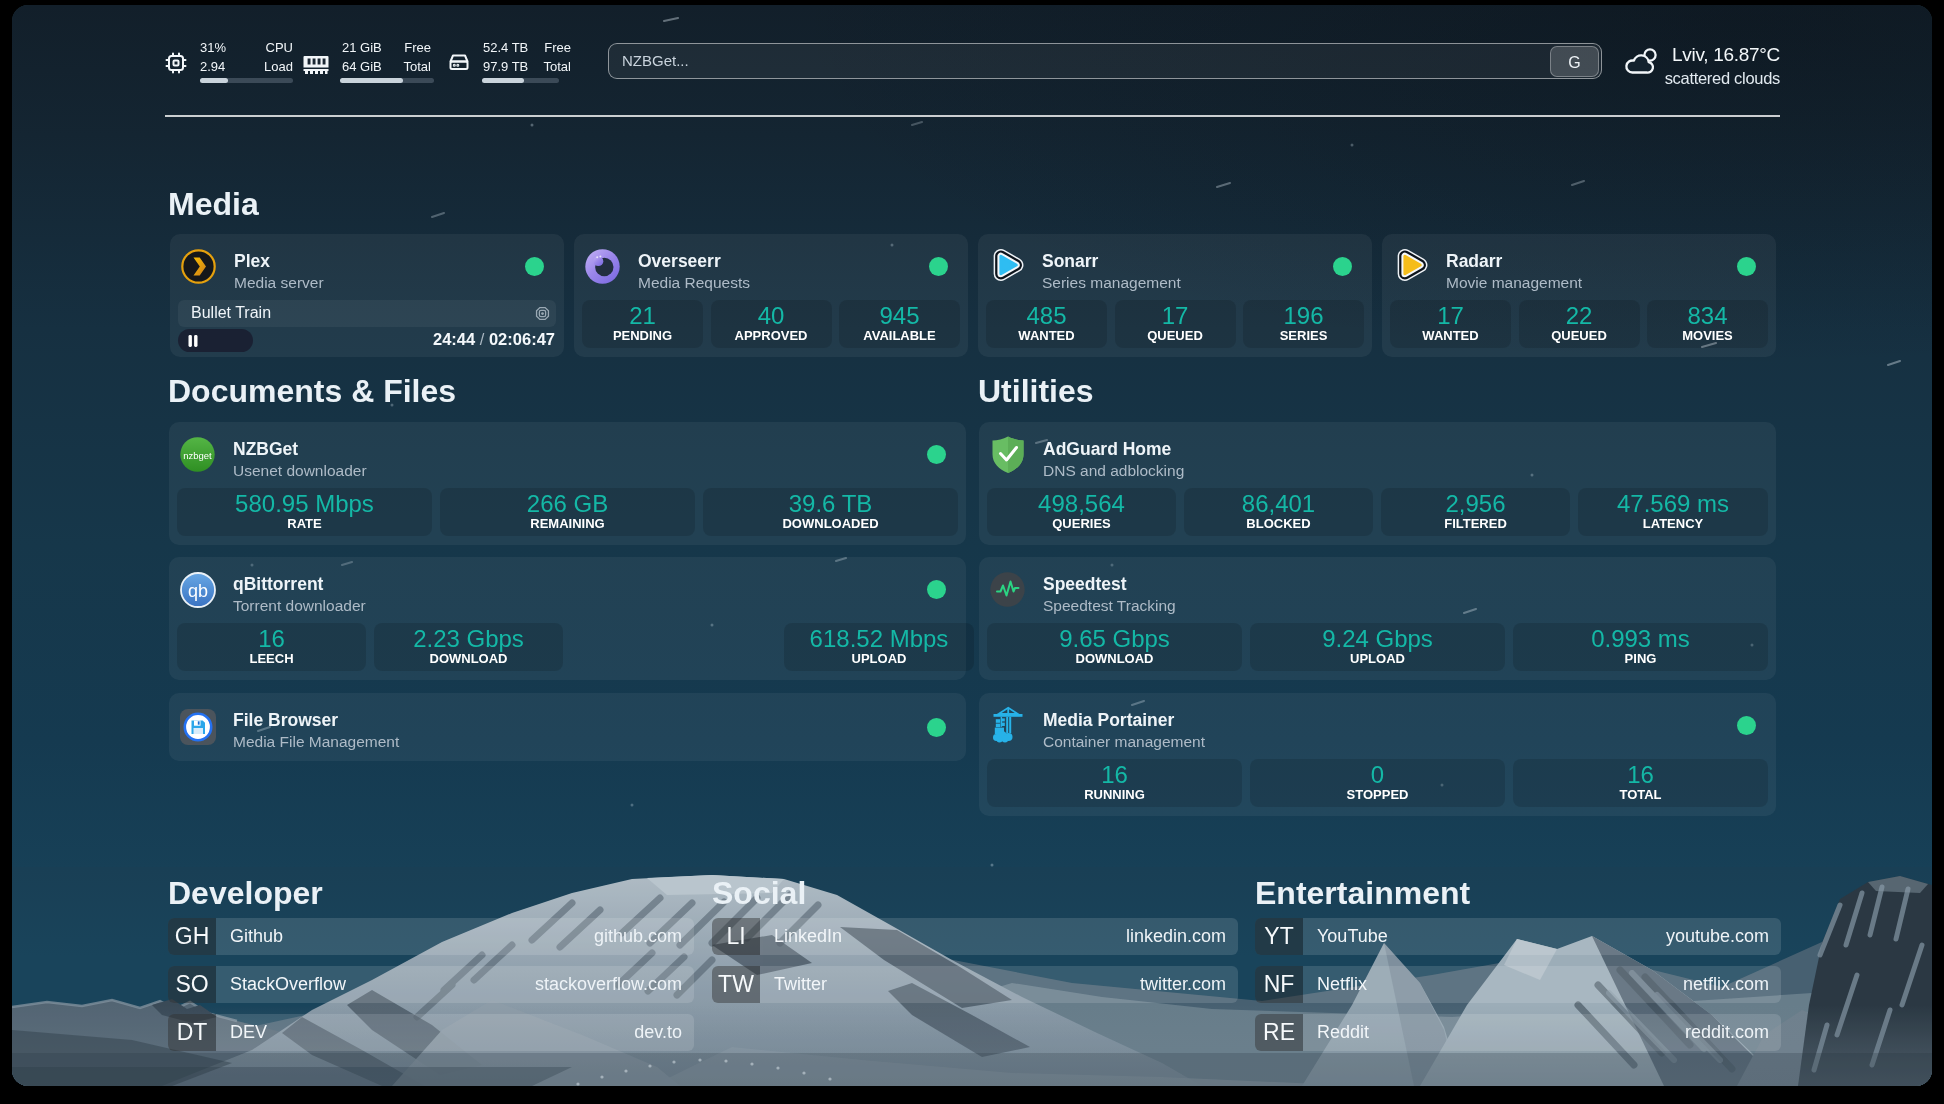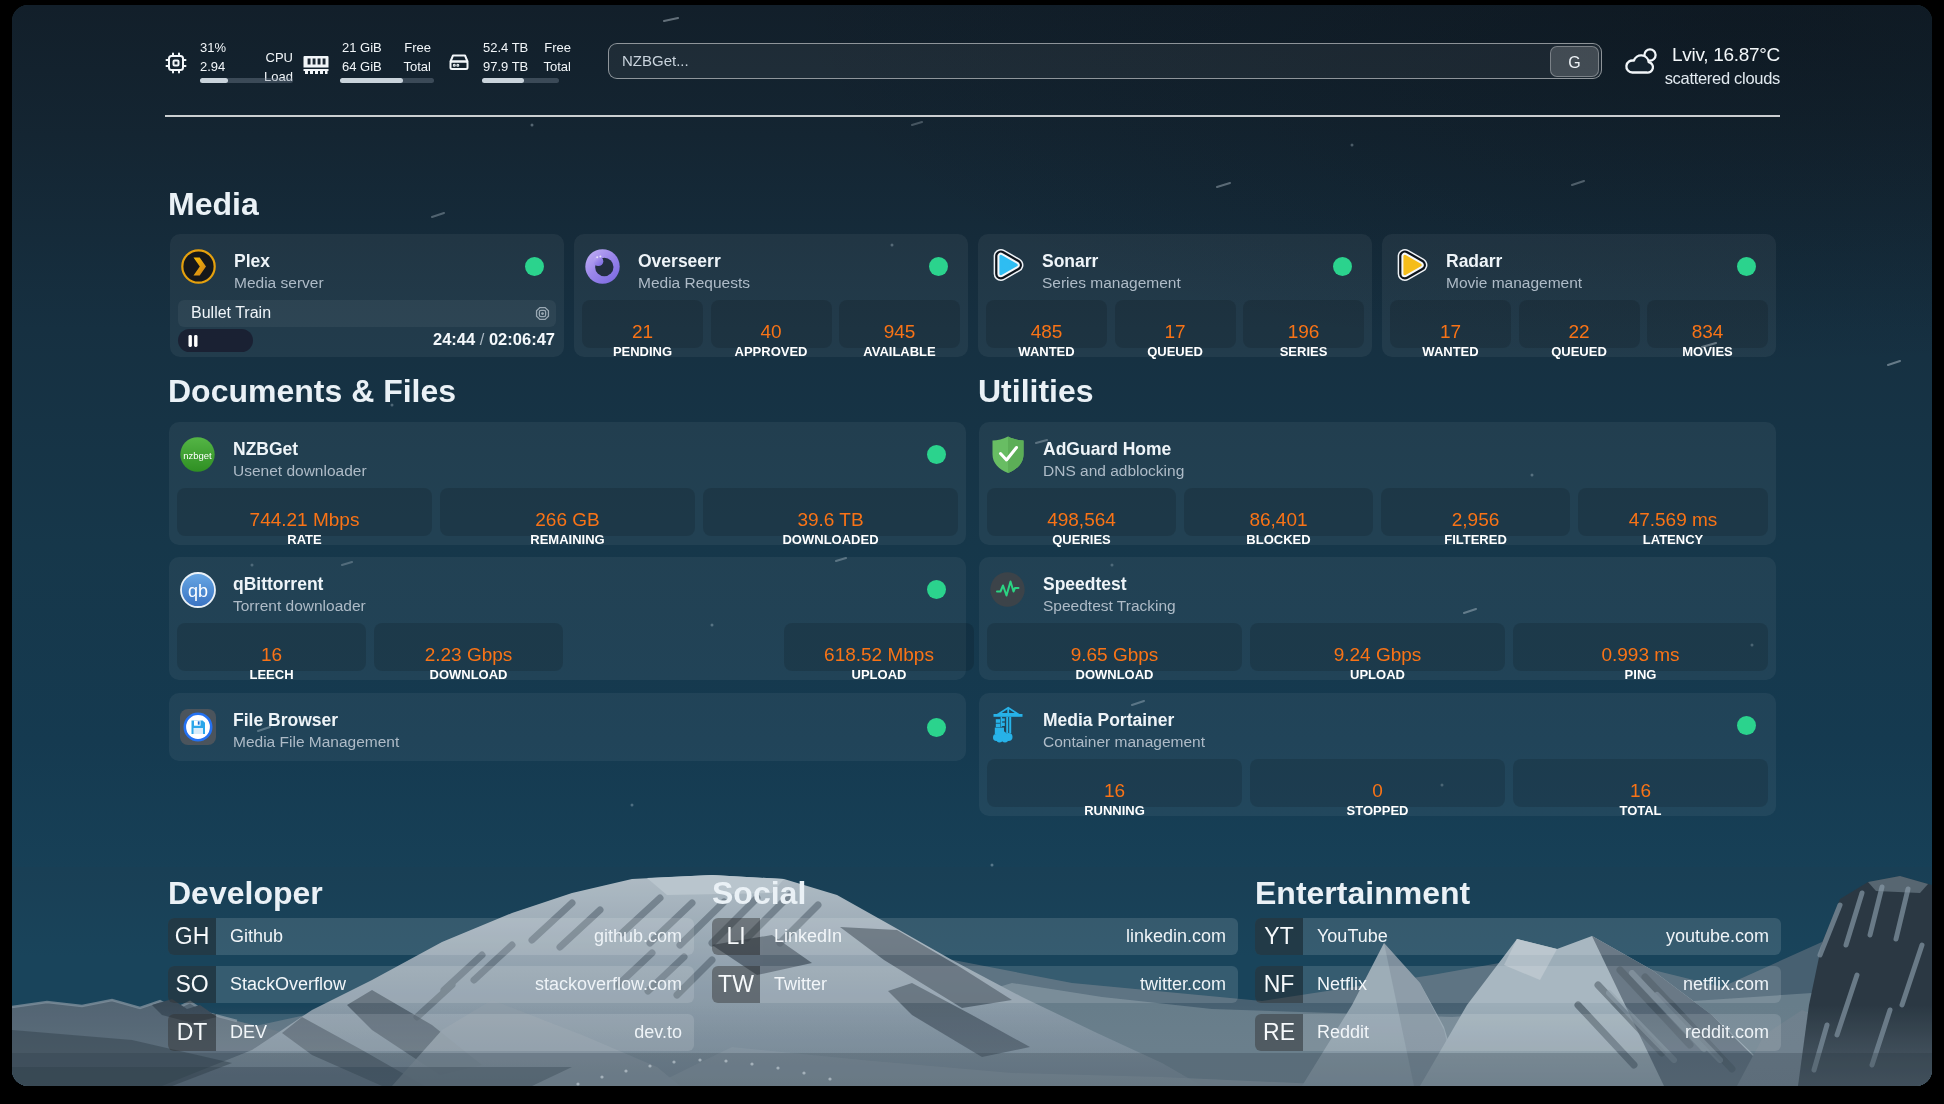--- a/index.html
+++ b/index.html
@@ -1,21 +1,21 @@
 <!DOCTYPE html>
 <html><head>
 <meta charset="utf-8">
 <style>
   * { margin:0; padding:0; box-sizing:border-box; }
   html,body { width:1944px; height:1104px; background:#000; font-family:"Liberation Sans", sans-serif; }
   .screen { position:absolute; left:12px; top:5px; width:1920px; height:1081px; border-radius:16px; overflow:hidden; background:#1b303c; }
   .abs { position:absolute; }
   .card { position:absolute; background:rgba(255,255,255,.055); border-radius:10px; }
   .sbox { position:absolute; background:rgba(0,0,0,.13); border-radius:8px; text-align:center; color:#e8eff5; }
-  .num { font-size:19px; line-height:24px; margin-top:20px; color:#f97316; }
+  .num { font-size:24px; line-height:24px; margin-top:4px; color:#14b8a6; }
   .lbl { font-size:13px; line-height:15px; font-weight:bold; color:#fff; }
   .title { position:absolute; font-size:17.5px; font-weight:600; color:#eef4f8; }
   .sub { position:absolute; font-size:15.5px; color:#aebbc7; }
   .dot { position:absolute; width:19px; height:19px; border-radius:50%; background:#2bd38d; }
   .h2 { position:absolute; font-size:32px; font-weight:600; color:#eaf1f6; }
   .bmrow { position:absolute; width:526px; height:37px; border-radius:6px; background:rgba(255,255,255,.13); }
   .bmab { position:absolute; left:0; top:0; width:48px; height:37px; border-radius:6px 0 0 6px; background:rgba(0,0,0,.36); color:#f6f9fb; font-size:23px; text-align:center; line-height:37px; }
   .bmnm { position:absolute; left:62px; top:0; height:37px; line-height:37px; font-size:18px; color:#f2f6f9; }
   .bmur { position:absolute; right:12px; top:0; height:37px; line-height:37px; font-size:18px; color:#eef3f7; }
   .tb1 { position:absolute; font-size:13px; line-height:19px; color:#f2f6f9; }
@@ -176,21 +176,21 @@
     </g>
   </svg>
   <div id="content">
 
     <svg class="abs" style="left:152px;top:46px" width="24" height="24" viewBox="0 0 24 24" fill="none" stroke="#f2f6f9" stroke-width="2" stroke-linecap="round" stroke-linejoin="round">
       <rect x="5" y="5" width="14" height="14" rx="2.5"></rect>
         <rect x="9.5" y="9.5" width="5" height="5" rx="1"></rect>
       <path d="M9 2.5v2.5M15 2.5v2.5M9 19v2.5M15 19v2.5M2.5 9h2.5M2.5 15h2.5M19 9h2.5M19 15h2.5"></path>
     </svg>
     <div class="tb1" style="left:188px;top:33px">31%<br>2.94</div>
-    <div class="tb1 tbr" style="left:231px;top:43px;width:50px">CPU<br>Load</div>
+    <div class="tb1 tbr" style="left:231px;top:33px;width:50px">CPU<br>Load</div>
     <div class="pbar" style="left:188px;top:73px;width:93px">
         <div class="pfill" style="width:28px"></div>
       </div>
 
     <svg class="abs" style="left:291px;top:48px" width="26" height="22" viewBox="0 0 26 22">
       <path fill="#f2f6f9" d="M1.5 3h23a1 1 0 0 1 1 1v10.5h-25V4a1 1 0 0 1 1-1z"></path>
       <g fill="#1a2733">
           <rect x="4.6" y="5.5" width="2.9" height="6"></rect>
           <rect x="9.6" y="5.5" width="2.9" height="6"></rect>
           <rect x="14.6" y="5.5" width="2.9" height="6"></rect>
@@ -364,21 +364,21 @@
               <stop offset="1" stop-color="#2f8f23"></stop>
             </linearGradient>
           </defs>
         <circle cx="17.5" cy="17.5" r="17.2" fill="url(#nzb)"></circle>
         <text x="17.5" y="21.5" font-size="9.5" fill="#fff" text-anchor="middle" font-family="Liberation Sans, sans-serif">nzbget</text>
       </svg>
       <div class="title" style="left:64px;top:16.5px">NZBGet</div>
       <div class="sub" style="left:64px;top:39.5px">Usenet downloader</div>
       <div class="dot" style="left:757.5px;top:22.5px"></div>
       <div class="sbox" style="left:8px;top:66px;width:255px;height:48px">
-          <div class="num">744.21 Mbps</div>
+          <div class="num">580.95 Mbps</div>
           <div class="lbl">RATE</div>
         </div>
       <div class="sbox" style="left:271px;top:66px;width:255px;height:48px">
           <div class="num">266 GB</div>
           <div class="lbl">REMAINING</div>
         </div>
       <div class="sbox" style="left:534px;top:66px;width:255px;height:48px">
           <div class="num">39.6 TB</div>
           <div class="lbl">DOWNLOADED</div>
         </div>

